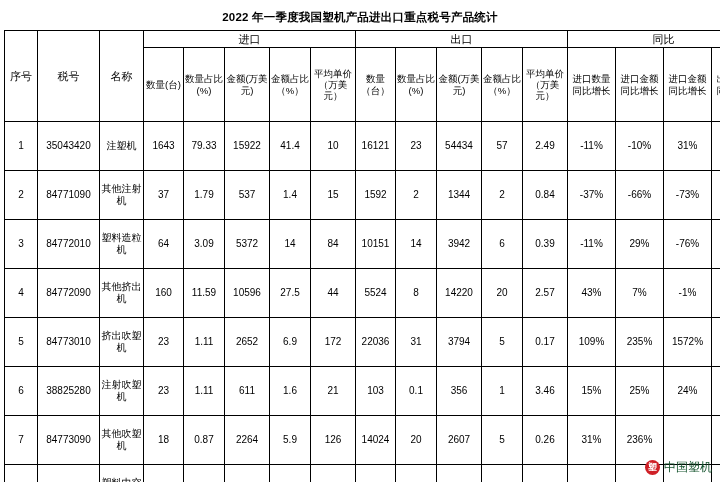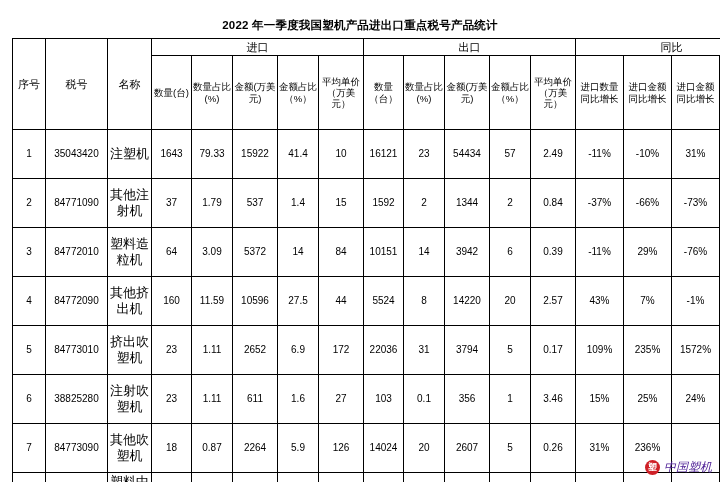--- a/index.html
+++ b/index.html
@@ -12,21 +12,21 @@
     background: #ffffff;
     font-family: "Liberation Sans", sans-serif;
     color: #000000;
     overflow: hidden;
   }
   #page {
     position: relative;
     width: 720px;
     height: 482px;
     box-sizing: border-box;
-    padding: 12px;
+    padding: 4px;
   }
   #doc-title {
     text-align: center;
     font-size: 11.5px;
     font-weight: bold;
     padding: 6px 0 5px 0;
     letter-spacing: 0.2px;
   }
   table.report {
     border-collapse: collapse;
@@ -59,21 +59,21 @@
   .col-qtyshare { width: 41px; }
   .col-amt { width: 45px; }
   .col-amtshare { width: 41px; }
   .col-avg { width: 45px; }
   .col-yoy { width: 48px; }
   tbody td {
     height: 46px;
     font-size: 10px;
   }
   tbody td.name-cell {
-    font-size: 13px;
+    font-size: 10px;
     line-height: 1.25;
   }
   .watermark {
     position: absolute;
     right: 8px;
     bottom: 6px;
     display: flex;
     align-items: center;
     gap: 4px;
     font-size: 12px;
@@ -84,21 +84,21 @@
     width: 15px;
     height: 15px;
     border-radius: 50%;
     background: #cf2027;
     color: #ffffff;
     font-size: 9px;
     line-height: 15px;
     text-align: center;
     font-weight: bold;
   }
-  .wm-text { color: #4c1d95; font-style: italic; }
+  .wm-text { color: #14532d; }
 </style>
 </head>
 <body>
 
 <div id="page">
 
   <div id="doc-title">2022 年一季度我国塑机产品进出口重点税号产品统计</div>
 
   <table class="report">
     <colgroup>
@@ -243,21 +243,21 @@
         <td>39%</td>
       </tr>
       <tr>
         <td>6</td>
         <td>38825280</td>
         <td class="name-cell">注射吹塑机</td>
         <td>23</td>
         <td>1.11</td>
         <td>611</td>
         <td>1.6</td>
-        <td>27</td>
+        <td>21</td>
         <td>103</td>
         <td>0.1</td>
         <td>356</td>
         <td>1</td>
         <td>3.46</td>
         <td>15%</td>
         <td>25%</td>
         <td>24%</td>
         <td>-20%</td>
       </tr>

